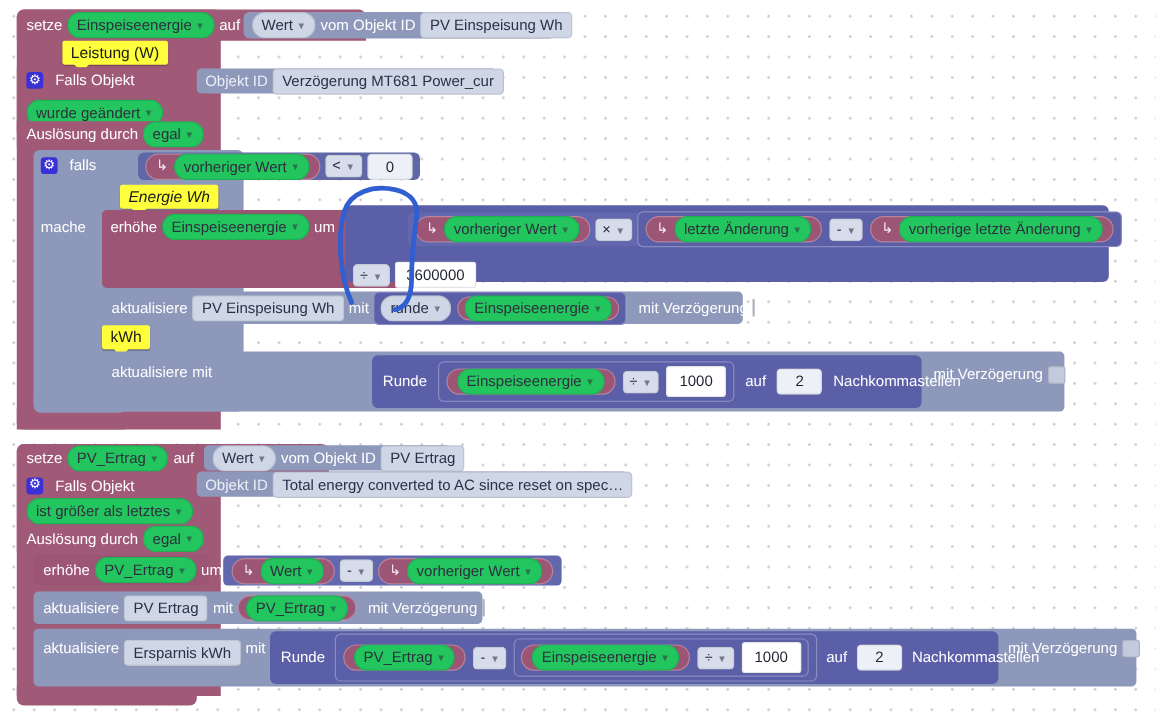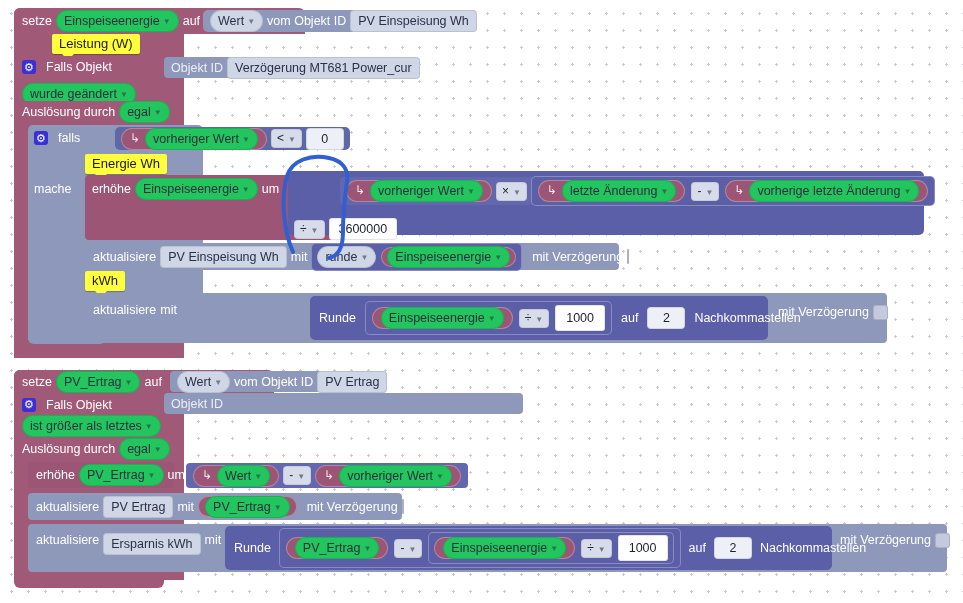--- a/index.html
+++ b/index.html
@@ -164,21 +164,21 @@
       <span>&lt;</span>
       <span class="caret">▼</span>
     </span>
     <span class="pill num">0</span>
   </div>
 
   <div class="blk row" style="left:34px;top:155px;height:20px;margin-top:24px;">
     <span class="lbl">mache</span>
   </div>
 
-  <div class="note" style="left:85px;top:154px;">Energie Wh</div>
+  <div class="note" style="left:100px;top:154px;font-style:italic;">Energie Wh</div>
 
   <div class="blk c-var-d" style="left:85px;top:175px;width:250px;height:65px;border-radius:4px;"></div>
   <div class="blk row" style="left:92px;top:179px;height:20px;">
     <span class="lbl">erhöhe</span>
     <span class="pill">
       <span>Einspeiseenergie</span>
       <span class="caret">▼</span>
     </span>
     <span class="lbl">um</span>
   </div>
@@ -305,20 +305,21 @@
     <span class="lbl">vom Objekt ID</span>
     <span class="pill blue sq">PV Ertrag</span>
   </div>
 
   <div class="blk c-var row" style="left:14px;top:394px;height:21px;padding:0 8px;width:160px;">
     <span class="gear">⚙</span>
     <span class="lbl" style="margin-left:6px;">Falls Objekt</span>
   </div>
   <div class="blk c-obj row" style="left:164px;top:393px;height:21px;padding:0 7px;border-radius:4px;width:359px;">
     <span class="lbl dark">Objekt ID</span>
+    <span class="pill blue sq">Total energy converted to AC since reset on spec…</span>
   </div>
 
   <div class="blk c-var row" style="left:14px;top:415px;height:22px;padding:0 8px;width:160px;">
     <span class="pill">
       <span>ist größer als letztes</span>
       <span class="caret">▼</span>
     </span>
   </div>
   <div class="blk c-var row" style="left:14px;top:438px;height:22px;padding:0 8px;width:160px;">
     <span class="lbl">Auslösung durch</span>

